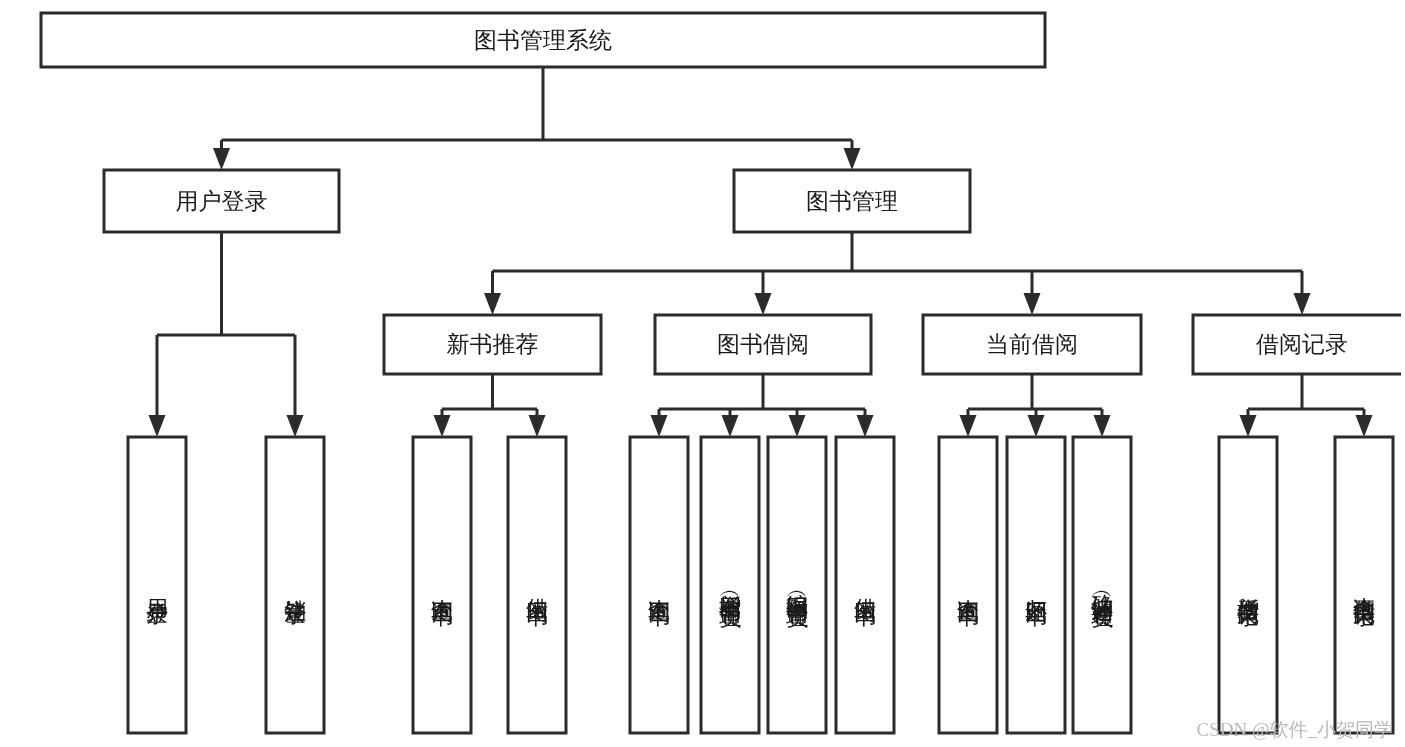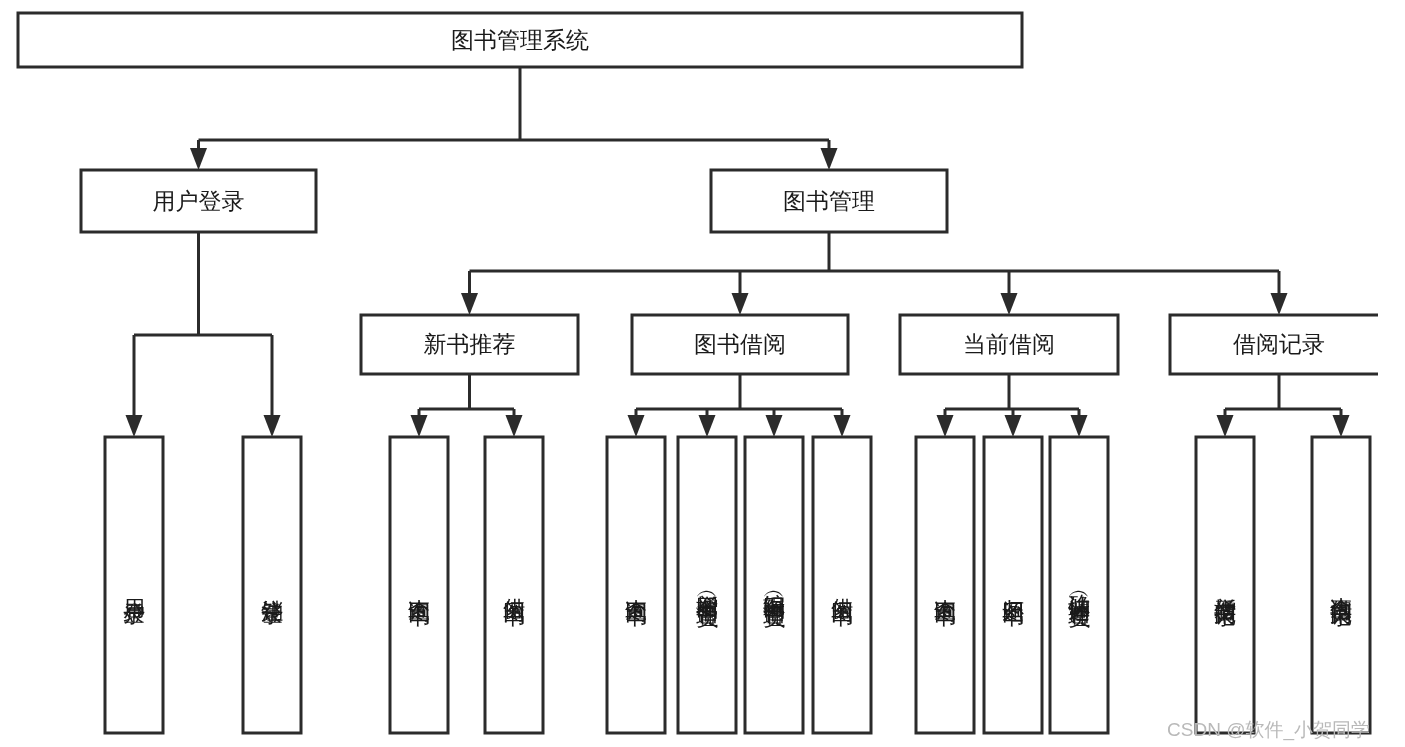--- a/index.html
+++ b/index.html
@@ -10,20 +10,21 @@
   }
   body {
     font-family: "DejaVu Sans", "Liberation Sans", sans-serif;
   }
   #diagram-root {
     position: relative;
     width: 1378px;
     height: 747px;
     background: #ffffff;
     overflow: hidden;
+    margin-left: 23px;
   }
   svg.flow {
     position: absolute;
     left: 0;
     top: 0;
     width: 1405px;
     height: 747px;
     display: block;
   }
   .node-box {
@@ -63,21 +64,21 @@
     line-height: 1.12;
     color: #1a1a1a;
     letter-spacing: 2px;
     pointer-events: none;
     box-sizing: border-box;
   }
   .watermark {
     position: absolute;
     right: 8px;
     bottom: 4px;
-    font-family: Liberation Sans, sans-serif;
+    font-family: Liberation Serif, serif;
     font-size: 19px;
     color: #b9b9b9;
     white-space: nowrap;
     user-select: none;
   }
 </style>
 </head>
 <body>
 
 <div id="diagram-root">

